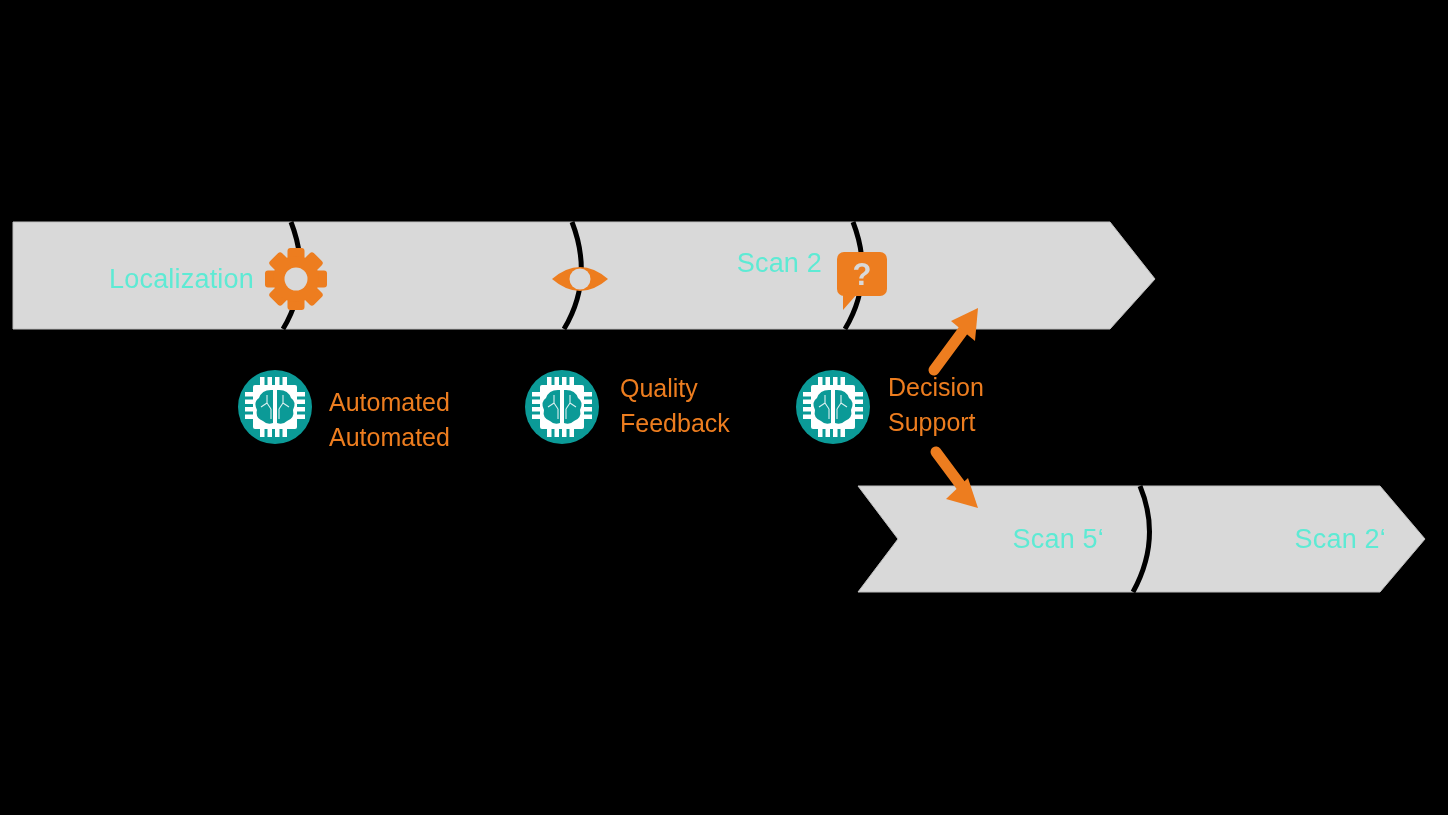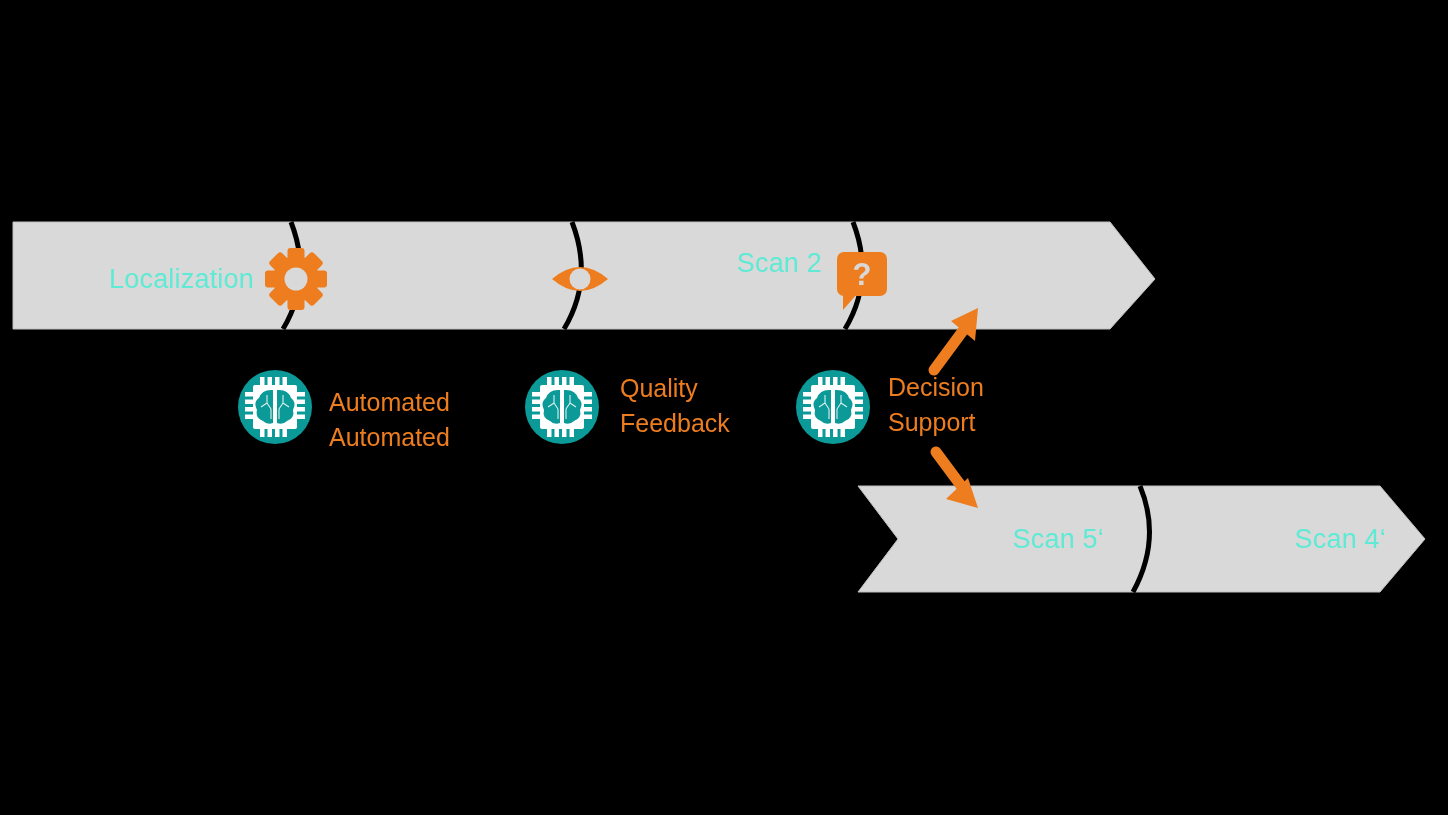--- a/index.html
+++ b/index.html
@@ -185,21 +185,21 @@
   </svg>
 
   <div class="stage-label" style="left:58px; top:264px; width:196px;">Localization</div>
 
 
   <div class="stage-label" style="left:626px; top:248px; width:196px;">Scan 2</div>
 
 
   <div class="stage-label" style="left:908px; top:524px; width:196px;">Scan 5‘</div>
 
-  <div class="stage-label" style="left:1190px; top:524px; width:196px;">Scan 4‘</div>
+  <div class="stage-label" style="left:1190px; top:524px; width:196px;">Scan 2‘</div>
 
   <div class="ai-label" style="left:329px; top:385px;">
     <div>Automated</div>
     <div>Automated</div>
   </div>
 
   <div class="ai-label" style="left:888px; top:370px;">
     <div>Decision</div>
     <div>Support</div>
   </div>

